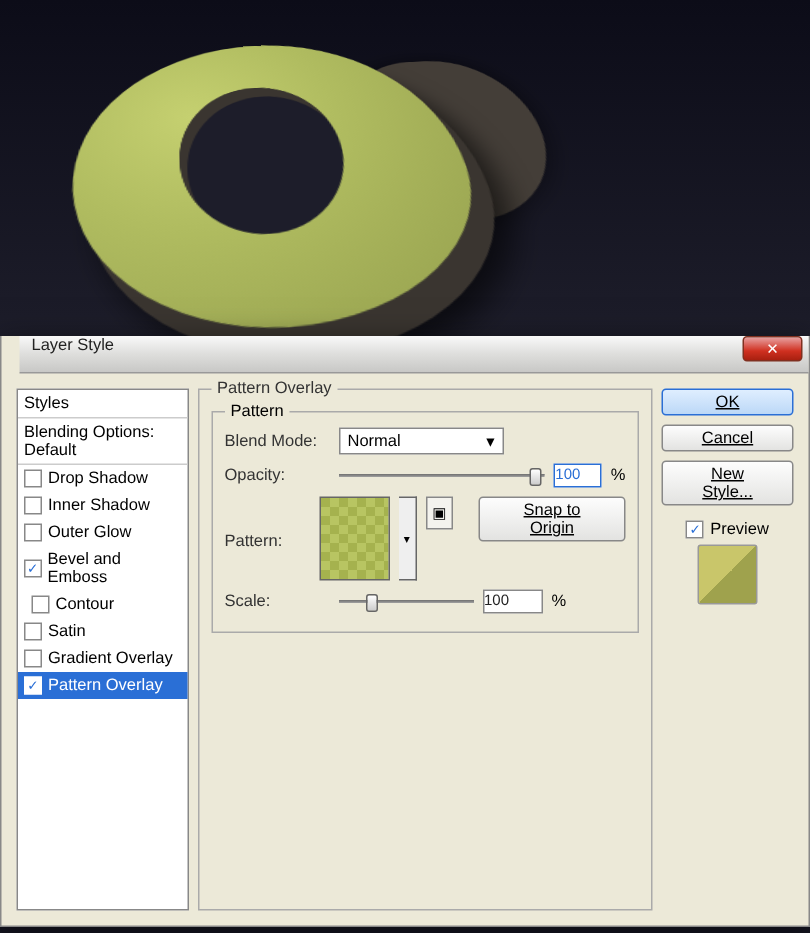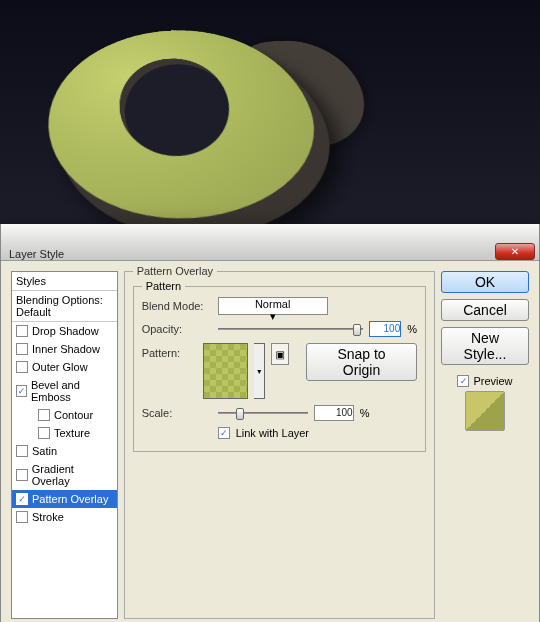--- a/index.html
+++ b/index.html
@@ -56,25 +56,26 @@
     left: 0; top: 224px;
     width: 540px;
     background: #ece9d8;
     border: 1px solid #888;
     border-top: none;
     box-shadow: 0 4px 20px rgba(0,0,0,.5);
   }
   .titlebar {
     background: linear-gradient(180deg, #f9f9f9 0%, #dededc 50%, #c8c8c6 100%);
     border-bottom: 1px solid #999;
-    height: 37px;
+    height: 25px;
     display: flex;
-    align-items: flex-end;
+    align-items: flex-start;
     padding: 0 4px 0 8px;
     color: #222;
+    margin-left: 12px;
   }
   .titlebar .title { flex: 1; }
   .close-btn {
     width: 40px; height: 17px;
     background: linear-gradient(180deg, #e8a0a0 0%, #d03020 60%, #a82010 100%);
     border: 1px solid #803020;
     border-radius: 3px;
     color: #fff;
     display:flex; align-items:center; justify-content:center;
     font-size:10px;
@@ -94,21 +95,21 @@
   .styles-list .hdr {
     padding: 3px 5px;
     border-bottom: 1px solid #ccc;
   }
   .styles-list .item {
     padding: 3px 4px;
     display: flex;
     align-items: center;
     gap: 4px;
   }
-  .styles-list .item.indent { padding-left: 9px; margin-left: 17px; }
+  .styles-list .item.indent { padding-left: 9px; }
   .styles-list .item.sel {
     background: #2a6fd6;
     color: #fff;
   }
   .chk {
     width: 12px; height: 12px;
     border: 1px solid #888;
     background: #fff;
     display:inline-flex; align-items:center; justify-content:center;
     font-size:9px; line-height:1;
@@ -151,21 +152,20 @@
     font-size: 11px;
   }
   .row .lbl { width: 70px; text-align: left; color:#333; }
   .blend-select {
     width: 110px; height:18px;
     border:1px solid #888;
     background:#fff;
     display:flex; align-items:center;
     padding:0 5px;
     justify-content:space-between;
-    flex-direction:column;
   }
   .slider {
     flex: 1;
     height: 14px;
     position: relative;
   }
   .slider .track {
     height: 2px; background:#999;
     position:absolute; left:0; right:0; top:6px;
     border-top:1px solid #777;
@@ -174,21 +174,21 @@
     position:absolute; top:2px;
     width:8px; height:12px;
     background:linear-gradient(#fff,#ccc);
     border:1px solid #666;
     border-radius:2px;
   }
   .numbox {
     width: 32px; height:16px;
     border:1px solid #2a6fd6;
     background:#fff;
-    text-align:right;
+    text-align:left;
     color:#2a6fd6;
     font-size:10px;
     line-height:14px;
   }
   .numbox.plain { border-color:#888; color:#222; width:40px; }
   .pattern-swatch {
     width: 56px; height: 56px;
     border:1px solid #666;
     display:inline-block;
     background:
@@ -207,22 +207,23 @@
     border:1px solid #888;
     background:#f4f3ee;
     display:inline-flex; align-items:center; justify-content:center;
     font-size:10px;
   }
   .btn {
     border:1px solid #888;
     background:linear-gradient(#fdfdfd,#e3e3e1);
     border-radius:3px;
     padding:2px 19px;
-    font-size:14px;
+    font-size:11px;
     text-align:center;
+    text-decoration:underline;
   }
   
   .right-col {
     width: 92px;
     display:flex;
     flex-direction:column;
     gap:6px;
     align-items:center;
   }
   .right-col .btn { width: 88px; }
@@ -283,39 +284,31 @@
             <span>Outer Glow</span>
           </div>
           <div class="item">
             <span class="chk on"></span>
             <span>Bevel and Emboss</span>
           </div>
           <div class="item indent">
             <span class="chk"></span>
             <span>Contour</span>
           </div>
-          <div class="item indent">
-            <span class="chk"></span>
-            <span>Texture</span>
-          </div>
           <div class="item">
             <span class="chk"></span>
             <span>Satin</span>
           </div>
           <div class="item">
             <span class="chk"></span>
             <span>Gradient Overlay</span>
           </div>
           <div class="item sel">
             <span class="chk on"></span>
             <span>Pattern Overlay</span>
-          </div>
-          <div class="item">
-            <span class="chk"></span>
-            <span>Stroke</span>
           </div>
         </div>
     </div>
 
     <div class="fieldset">
       <span class="legend">Pattern Overlay</span>
       <div class="inner-fieldset">
         <span class="legend">Pattern</span>
 
         <div class="row">
@@ -330,45 +323,40 @@
           <span class="lbl">Opacity:</span>
           <div class="slider">
             <div class="track"></div>
             <div class="thumb" style="left:calc(100% - 10px)"></div>
           </div>
           <div class="numbox">100</div>
           <span>%</span>
         </div>
 
         <div class="row" style="align-items:flex-start">
-          <span class="lbl" style="margin-top:4px">Pattern:</span>
+          <span class="lbl" style="margin-top:24px">Pattern:</span>
           <span class="pattern-swatch"></span>
             <span class="pattern-arrow">▾</span>
           <div class="icon-btn">
             <span>▣</span>
           </div>
           <div style="width:6px"></div>
           <div class="btn">Snap to Origin</div>
         </div>
 
         <div class="row">
           <span class="lbl">Scale:</span>
           <div class="slider" style="max-width:90px">
             <div class="track"></div>
             <div class="thumb" style="left:18px"></div>
           </div>
           <div class="numbox plain">100</div>
           <span>%</span>
         </div>
 
-        <div class="row">
-          <span class="lbl"></span>
-          <span class="chk on"></span>
-          <span>Link with Layer</span>
-        </div>
       </div>
     </div>
 
     <div class="right-col">
       <div class="btn primary">OK</div>
       <div class="btn">Cancel</div>
       <div class="btn">New Style...</div>
       <div class="preview-block">
         <div class="preview-chk-row">
           <span class="chk on"></span>

